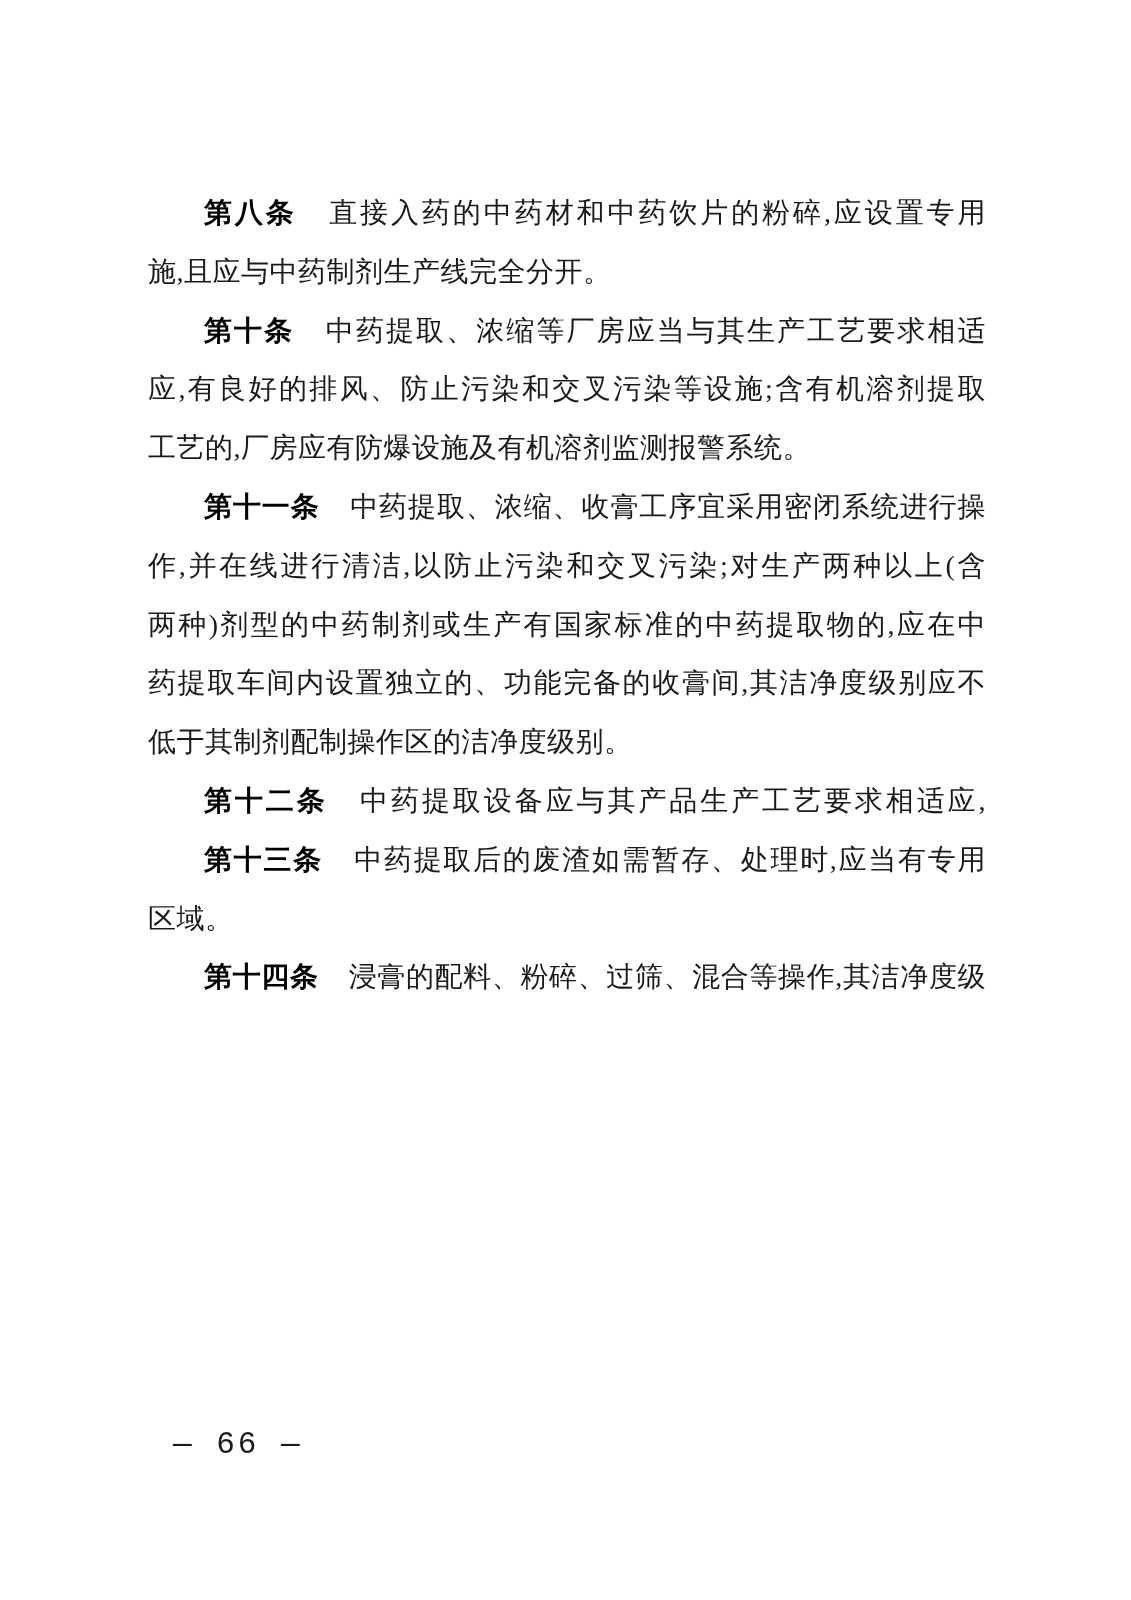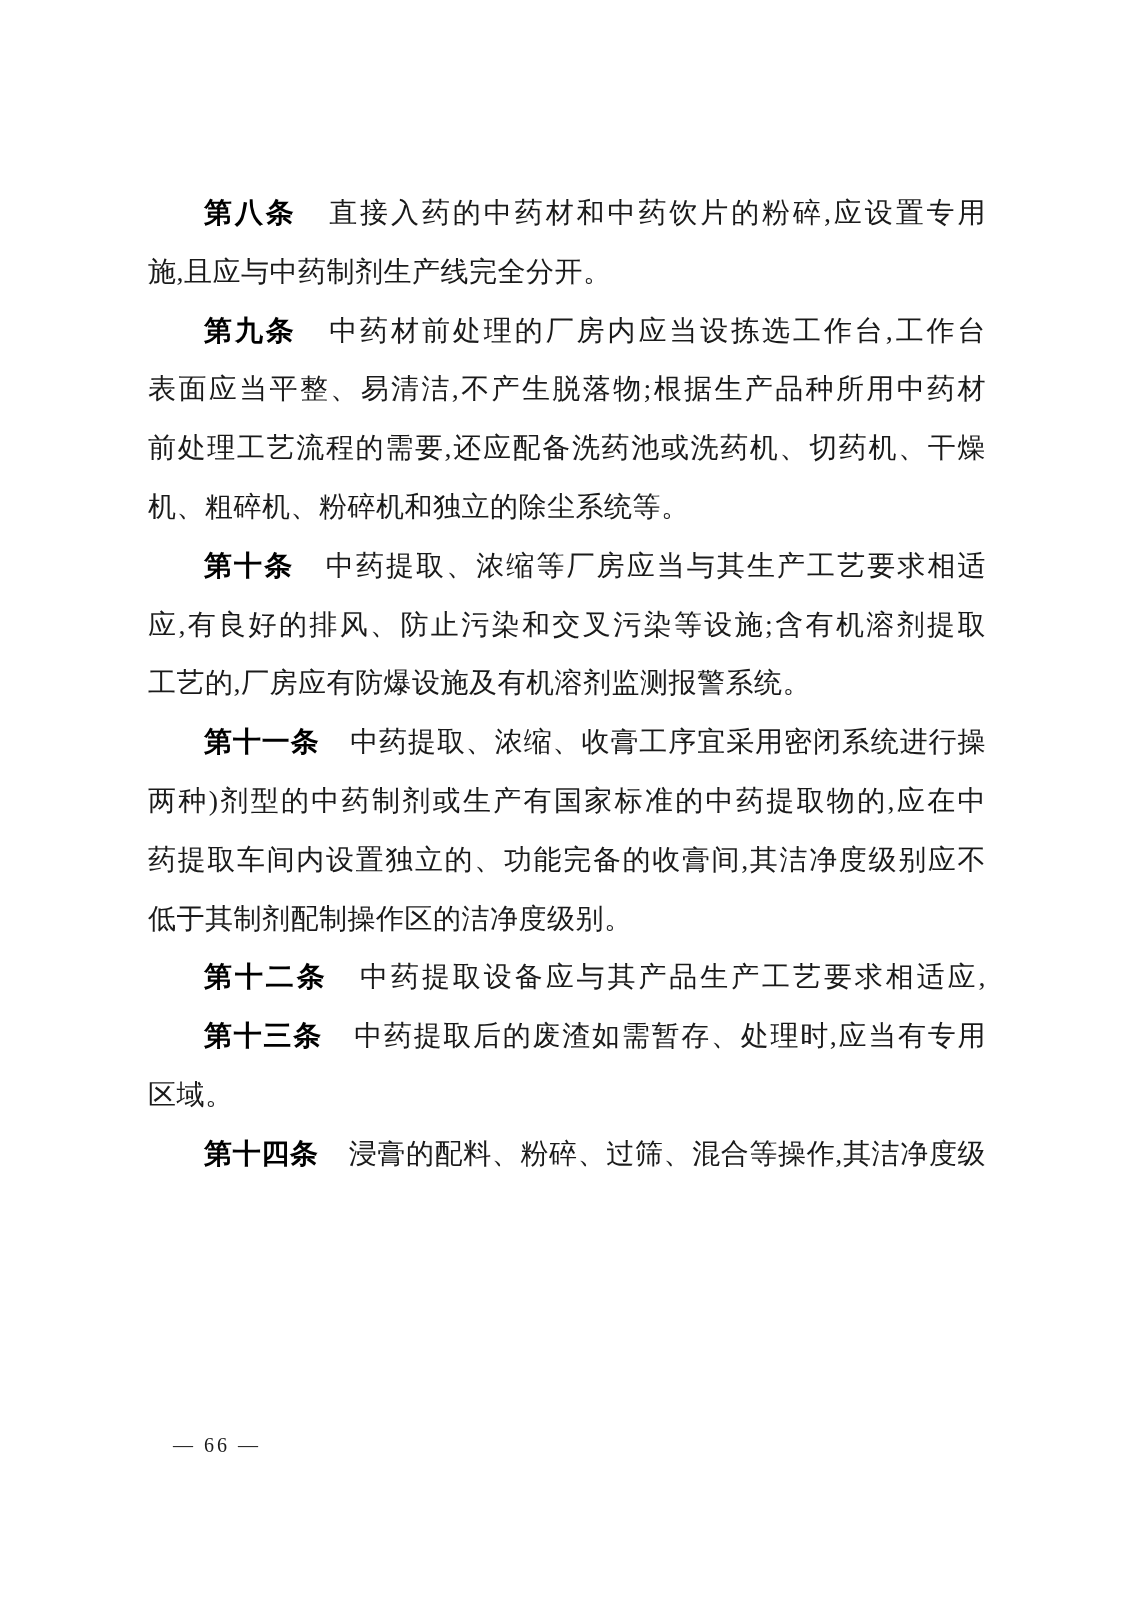--- a/index.html
+++ b/index.html
@@ -49,53 +49,48 @@
     color: #000000;
   }
   .gap {
     display: inline-block;
     width: 30px;
   }
   .footer {
     position: absolute;
     left: 173px;
     top: 1425px;
-    font-size: 20px;
+    font-size: 31px;
     line-height: 40px;
     color: #1a1a1a;
     letter-spacing: 3px;
-    font-family: Liberation Serif, serif;
+    font-family: Liberation Mono, monospace;
   }
 </style>
 </head>
 <body>
 
 <div class="page">
   <div class="text-block">
 
     <div class="para">
       <div class="line first"><span class="head">第八条</span><span class="gap"></span><span>直接入药的中药材和中药饮片的粉碎,应设置专用</span></div>
       <div class="line lastline">施,且应与中药制剂生产线完全分开。</div>
     </div>
 
-    <div class="para">
-      <div class="line first"><span class="head">第九条</span><span class="gap"></span><span>中药材前处理的厂房内应当设拣选工作台,工作台</span></div>
-      <div class="line">表面应当平整、易清洁,不产生脱落物;根据生产品种所用中药材</div>
-      <div class="line">前处理工艺流程的需要,还应配备洗药池或洗药机、切药机、干燥</div>
-      <div class="line lastline">机、粗碎机、粉碎机和独立的除尘系统等。</div>
-    </div>
 
     <div class="para">
       <div class="line first"><span class="head">第十条</span><span class="gap"></span><span>中药提取、浓缩等厂房应当与其生产工艺要求相适</span></div>
       <div class="line">应,有良好的排风、防止污染和交叉污染等设施;含有机溶剂提取</div>
       <div class="line lastline">工艺的,厂房应有防爆设施及有机溶剂监测报警系统。</div>
     </div>
 
     <div class="para">
       <div class="line first"><span class="head">第十一条</span><span class="gap"></span><span>中药提取、浓缩、收膏工序宜采用密闭系统进行操</span></div>
+      <div class="line">作,并在线进行清洁,以防止污染和交叉污染;对生产两种以上(含</div>
       <div class="line">两种)剂型的中药制剂或生产有国家标准的中药提取物的,应在中</div>
       <div class="line">药提取车间内设置独立的、功能完备的收膏间,其洁净度级别应不</div>
       <div class="line lastline">低于其制剂配制操作区的洁净度级别。</div>
     </div>
 
     <div class="para">
       <div class="line first"><span class="head">第十二条</span><span class="gap"></span><span>中药提取设备应与其产品生产工艺要求相适应,</span></div>
     </div>
 
     <div class="para">

